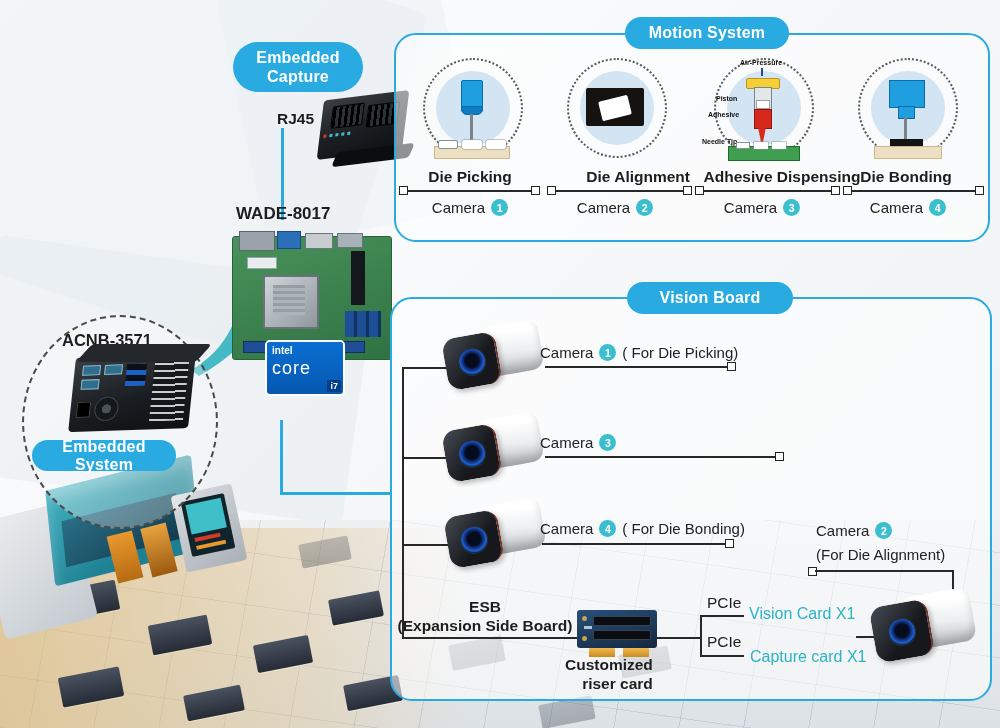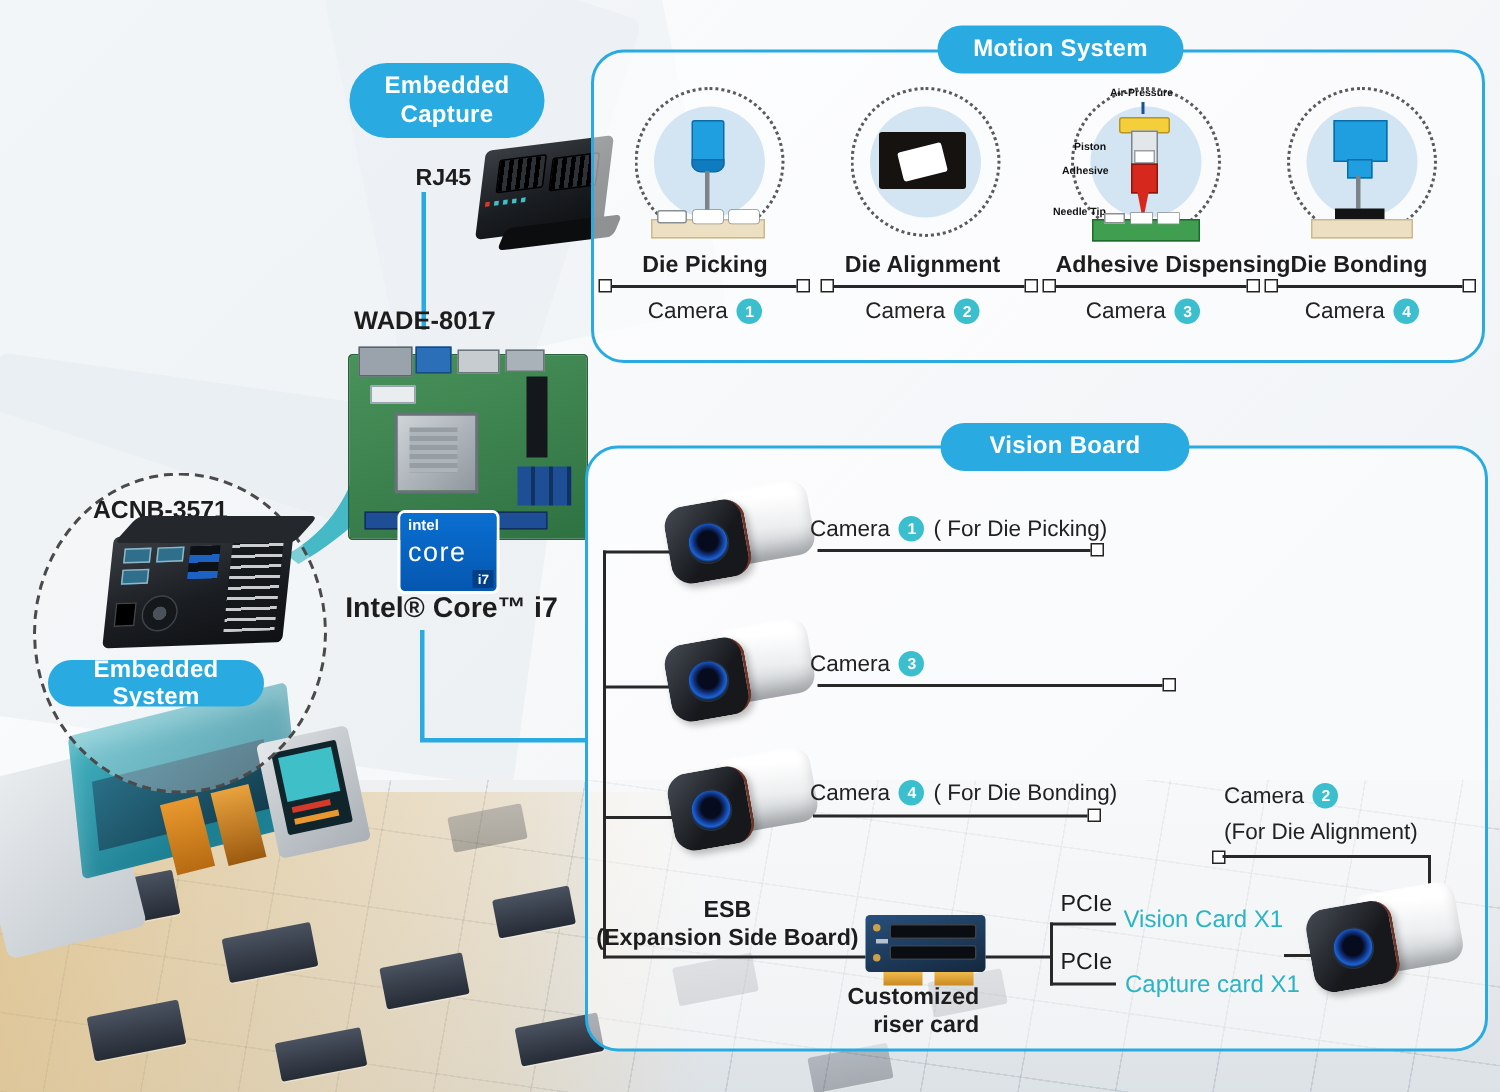--- a/index.html
+++ b/index.html
@@ -147,26 +147,25 @@
     <div class="abs" style="left:104px;top:-4px;width:24px;height:13px;background:#aab2b9;border:1px solid #6c747c;"></div>
     <div class="abs" style="left:30px;top:38px;width:52px;height:50px;background:linear-gradient(135deg,#cfd4d8,#8f979e);border:2px solid #6a7178;">
       <div class="abs" style="left:8px;top:8px;width:32px;height:30px;background:repeating-linear-gradient(0deg,#aeb5ba 0 3px,#969da3 3px 6px);"></div>
     </div>
     <div class="abs" style="left:118px;top:14px;width:14px;height:54px;background:#14181c;"></div>
     <div class="abs" style="left:112px;top:74px;width:36px;height:26px;background:repeating-linear-gradient(90deg,#1d4e96 0 9px,#0f3260 9px 12px);"></div>
     <div class="abs" style="left:10px;top:104px;width:120px;height:10px;background:#1d4e96;border:1px solid #0f2f5e;"></div>
     <div class="abs" style="left:14px;top:20px;width:28px;height:10px;background:#e9edf0;border:1px solid #9aa3ab;"></div>
   </div>
 
-  <div class="abs" style="left:267px;top:342px;width:64px;height:52px;background:linear-gradient(180deg,#0a6fd1,#0557b0);border-radius:3px;box-shadow:0 0 0 2px #fff;">
+  <div class="abs" style="left:267px;top:342px;width:76px;height:52px;background:linear-gradient(180deg,#0a6fd1,#0557b0);border-radius:3px;box-shadow:0 0 0 2px #fff;">
     <div class="abs" style="left:5px;top:3px;color:#fff;font-size:10px;font-weight:700;">intel</div>
     <div class="abs" style="left:5px;top:16px;color:#fff;font-size:18px;font-weight:400;letter-spacing:1px;">core</div>
     <div class="abs" style="right:2px;bottom:2px;background:#023f86;color:#fff;font-size:9px;font-weight:700;padding:1px 3px;">i7</div>
   </div>
-  <div class="lbl" style="left:218px;top:395px;width:166px;text-align:center;font-size:19px;font-weight:600;">Intel® Core™ i7</div>
 
   <div class="bline-v" style="left:280px;top:420px;height:74px;"></div>
   <div class="bline-h" style="left:280px;top:492px;width:112px;"></div>
 
   <div class="dash-ellipse" style="left:22px;top:315px;width:192px;height:210px;background:rgba(255,255,255,.30);"></div>
   <div class="lbl" style="left:62px;top:331px;font-size:16.5px;font-weight:700;">ACNB-3571</div>
   <div>
     <div class="blackbox" style="left:72px;top:356px;width:120px;height:74px;transform:rotate(-2deg) skewX(-8deg);">
       <div class="abs" style="left:8px;top:8px;width:16px;height:8px;background:#2f6f8c;border:1px solid #8fb6c6;"></div>
       <div class="abs" style="left:30px;top:8px;width:16px;height:8px;background:#2f6f8c;border:1px solid #8fb6c6;"></div>
@@ -206,21 +205,21 @@
     <span class="badge">1</span>
   </div>
 
   <div class="st-circle" style="left:567px;top:58px;">
       <div class="st-inner"></div>
     </div>
   <div>
     <div class="abs" style="left:586px;top:88px;width:58px;height:38px;background:#151210;border-radius:2px;"></div>
     <div class="abs" style="left:600px;top:98px;width:30px;height:20px;background:#fff;border-radius:2px;transform:rotate(-14deg);"></div>
   </div>
-  <div class="lbl b15" style="left:540px;top:168px;width:150px;text-align:center;">Die Alignment</div>
+  <div class="lbl b15" style="left:540px;top:168px;width:150px;text-align:right;">Die Alignment</div>
   <div class="hline" style="left:551px;top:190px;width:135px;"></div>
   <div class="endsq" style="left:547px;top:186px;"></div>
   <div class="endsq" style="left:683px;top:186px;"></div>
   <div class="camrow r15" style="left:545px;top:199px;width:140px;justify-content:center;">
     <span>Camera</span>
     <span class="badge">2</span>
   </div>
 
   <div class="st-circle" style="left:714px;top:58px;">
       <div class="st-inner"></div>

